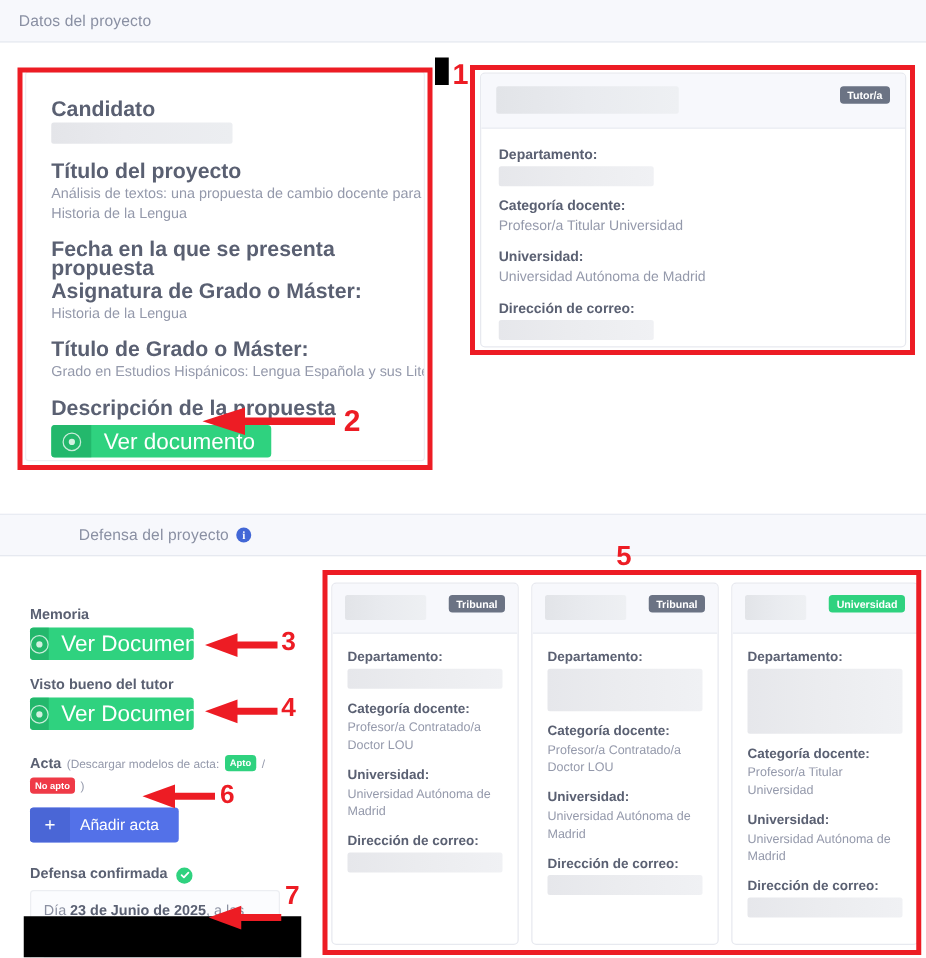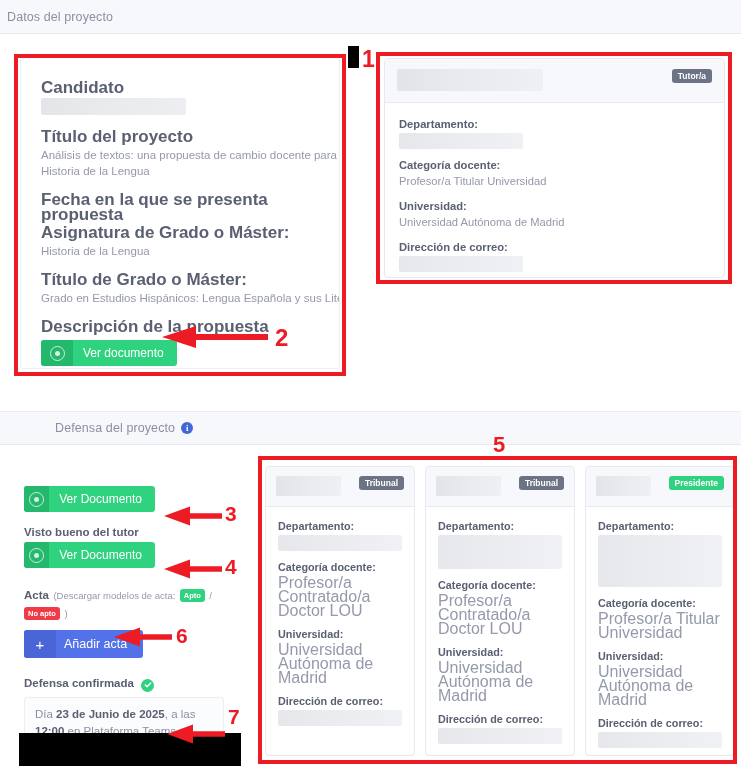--- a/index.html
+++ b/index.html
@@ -13,21 +13,21 @@
 
   
   .section-bar {
     position: absolute; left: 0; width: 741px;
     background: #f7f8fc;
     border-top: 1px solid #e9ecf3;
     border-bottom: 1px solid #e6e9f0;
     display: flex; align-items: center;
   }
   .section-bar .section-title {
-    margin-left: 7px;
+    margin-left: 15px;
     font-size: 12.5px;
     color: #8a90a3;
     letter-spacing: .1px;
   }
   .info-dot {
     display: inline-flex; align-items: center; justify-content: center;
     width: 12px; height: 12px; border-radius: 50%;
     background: #4267d6; color: #fff;
     font-size: 9px; font-weight: bold;
     margin-left: 6px; font-family: "Liberation Serif", serif;
@@ -64,21 +64,21 @@
     border: none; border-radius: 3px; overflow: hidden;
     cursor: pointer; height: 26px;
   }
   .btn .btn-icon {
     display: flex; align-items: center; justify-content: center;
     width: 32px;
   }
   .btn .btn-text {
     display: flex; align-items: center;
     padding: 0 13px 0 10px;
-    font-size: 12px; color: #fff; font-weight: normal;
+    font-size: 18px; color: #fff; font-weight: normal;
     white-space: nowrap;
   }
   .btn-green { background: #2fd27f; }
   .btn-green .btn-icon { background: #23b86c; }
   .btn-blue { background: #5371e8; height: 28px; }
   .btn-blue .btn-icon { background: #4a66d6; font-size: 15px; color:#fff; }
   .btn-blue .btn-text { font-size: 12.5px; padding: 0 16px 0 8px; }
 
   .eye {
     width: 15px; height: 15px; border-radius: 50%;
@@ -118,21 +118,21 @@
     white-space: nowrap; line-height: 1;
   }
   .badge-gray { background: #6b7384; }
   .badge-green { background: #2fd27f; }
   .pc-body { padding: 12px 12px 14px 12px; }
   .pc-label {
     font-size: 10.8px; font-weight: bold; color: #5a6072;
     margin-bottom: 2px; line-height: 14px;
   }
   .pc-value {
-    font-size: 16px; color: #9499ab; line-height: 14px;
+    font-size: 10px; color: #9499ab; line-height: 14px;
     margin-bottom: 9px;
   }
   .pc-blur {
     height: 16px; border-radius: 2px; margin-bottom: 9px;
     background: linear-gradient(90deg,#e6e7eb 0%,#ebecef 45%,#f0f1f4 100%);
   }
   .pc-blur.tall { height: 34px; }
   .pc-blur.tall3 { height: 52px; }
 
   
@@ -271,20 +271,21 @@
     </div>
   </div>
 
   <div class="section-bar" style="top:411px; height:34px;padding-left:48px;">
     <span class="section-title">Defensa del proyecto</span>
     <span class="info-dot">i</span>
   </div>
 
   <div class="defense-col">
 
+    <div class="d-label">Memoria</div>
     <div class="btn btn-green" style="width:131px;">
       <span class="btn-icon">
         <span class="eye"></span>
       </span>
       <span class="btn-text">Ver Documento</span>
     </div>
 
     <div class="d-label" style="margin-top:14px;">Visto bueno del tutor</div>
     <div class="btn btn-green" style="width:131px;">
       <span class="btn-icon">
@@ -356,21 +357,21 @@
         <div class="pc-label">Universidad:</div>
         <div class="pc-value">Universidad Autónoma de Madrid</div>
         <div class="pc-label">Dirección de correo:</div>
         <div class="pc-blur"></div>
       </div>
     </div>
 
     <div class="person-card">
       <div class="pc-head">
         <div class="pc-name-blur" style="max-width:78px;"></div>
-        <span class="badge badge-green">Presidente</span>
+        <span class="badge badge-green">Universidad</span>
       </div>
       <div class="pc-body">
         <div class="pc-label">Departamento:</div>
         <div class="pc-blur tall3"></div>
         <div class="pc-label">Categoría docente:</div>
         <div class="pc-value">Profesor/a Titular Universidad</div>
         <div class="pc-label">Universidad:</div>
         <div class="pc-value">Universidad Autónoma de Madrid</div>
         <div class="pc-label">Dirección de correo:</div>
         <div class="pc-blur"></div>

